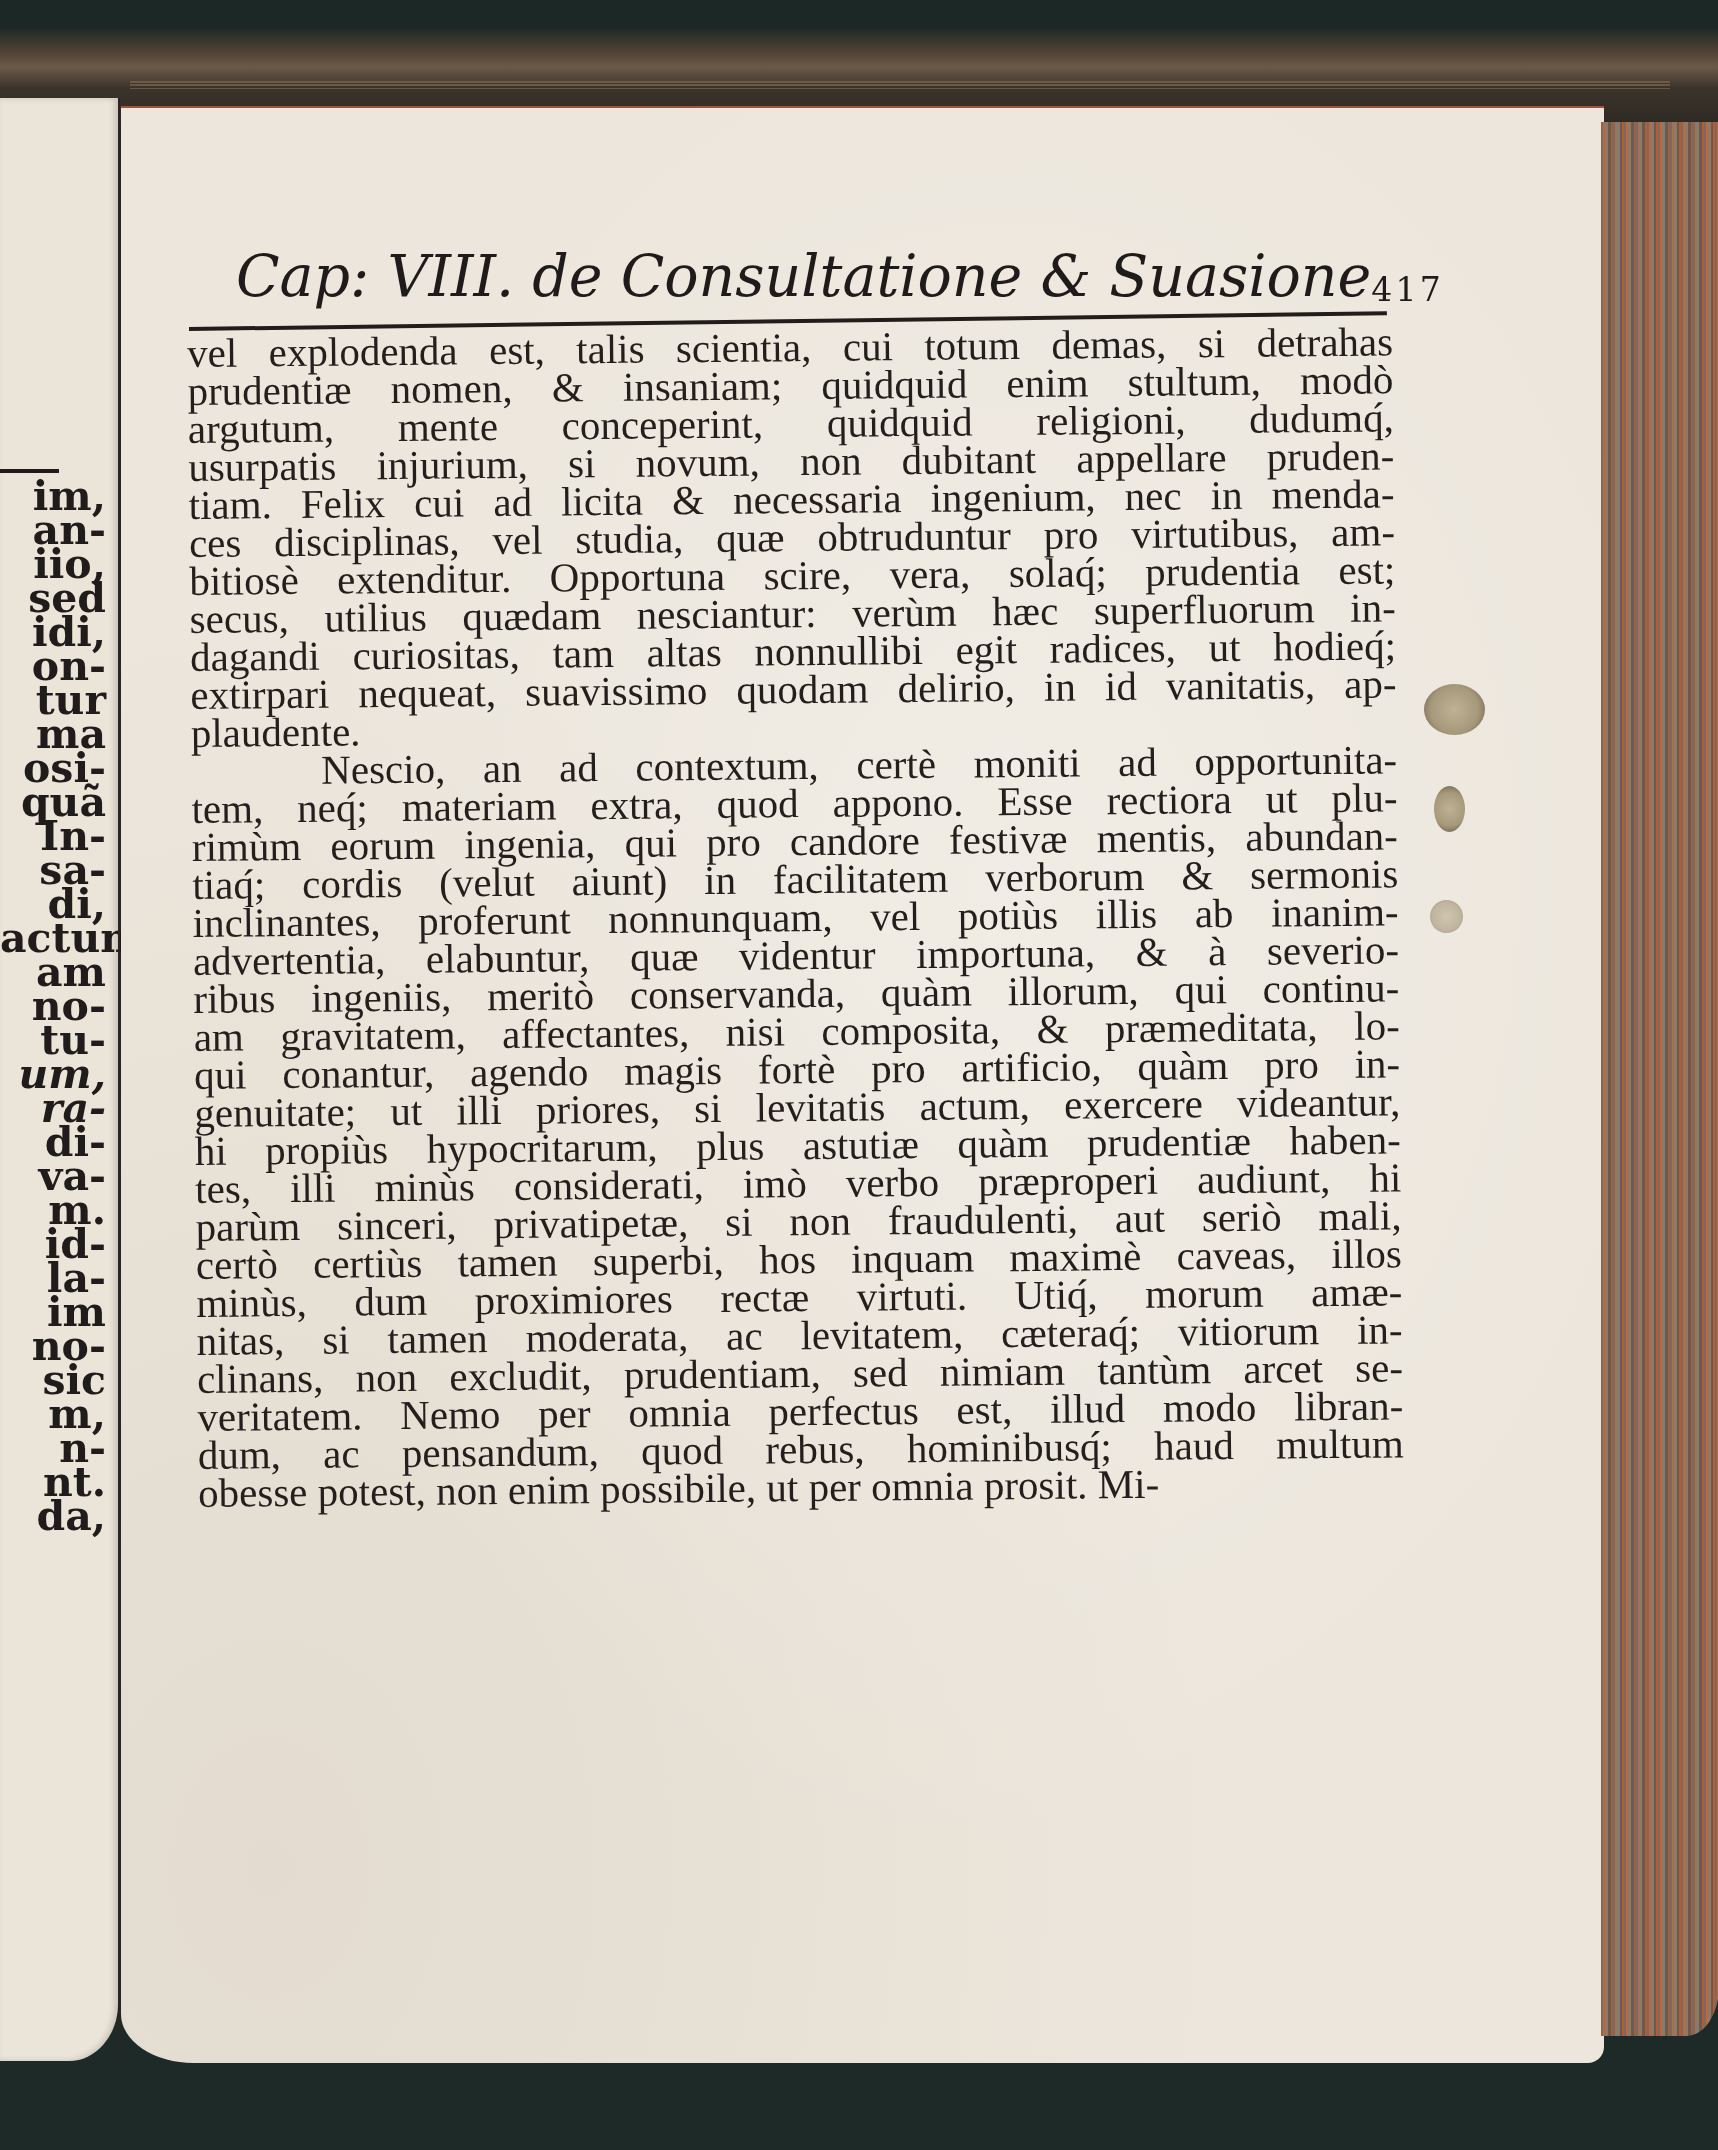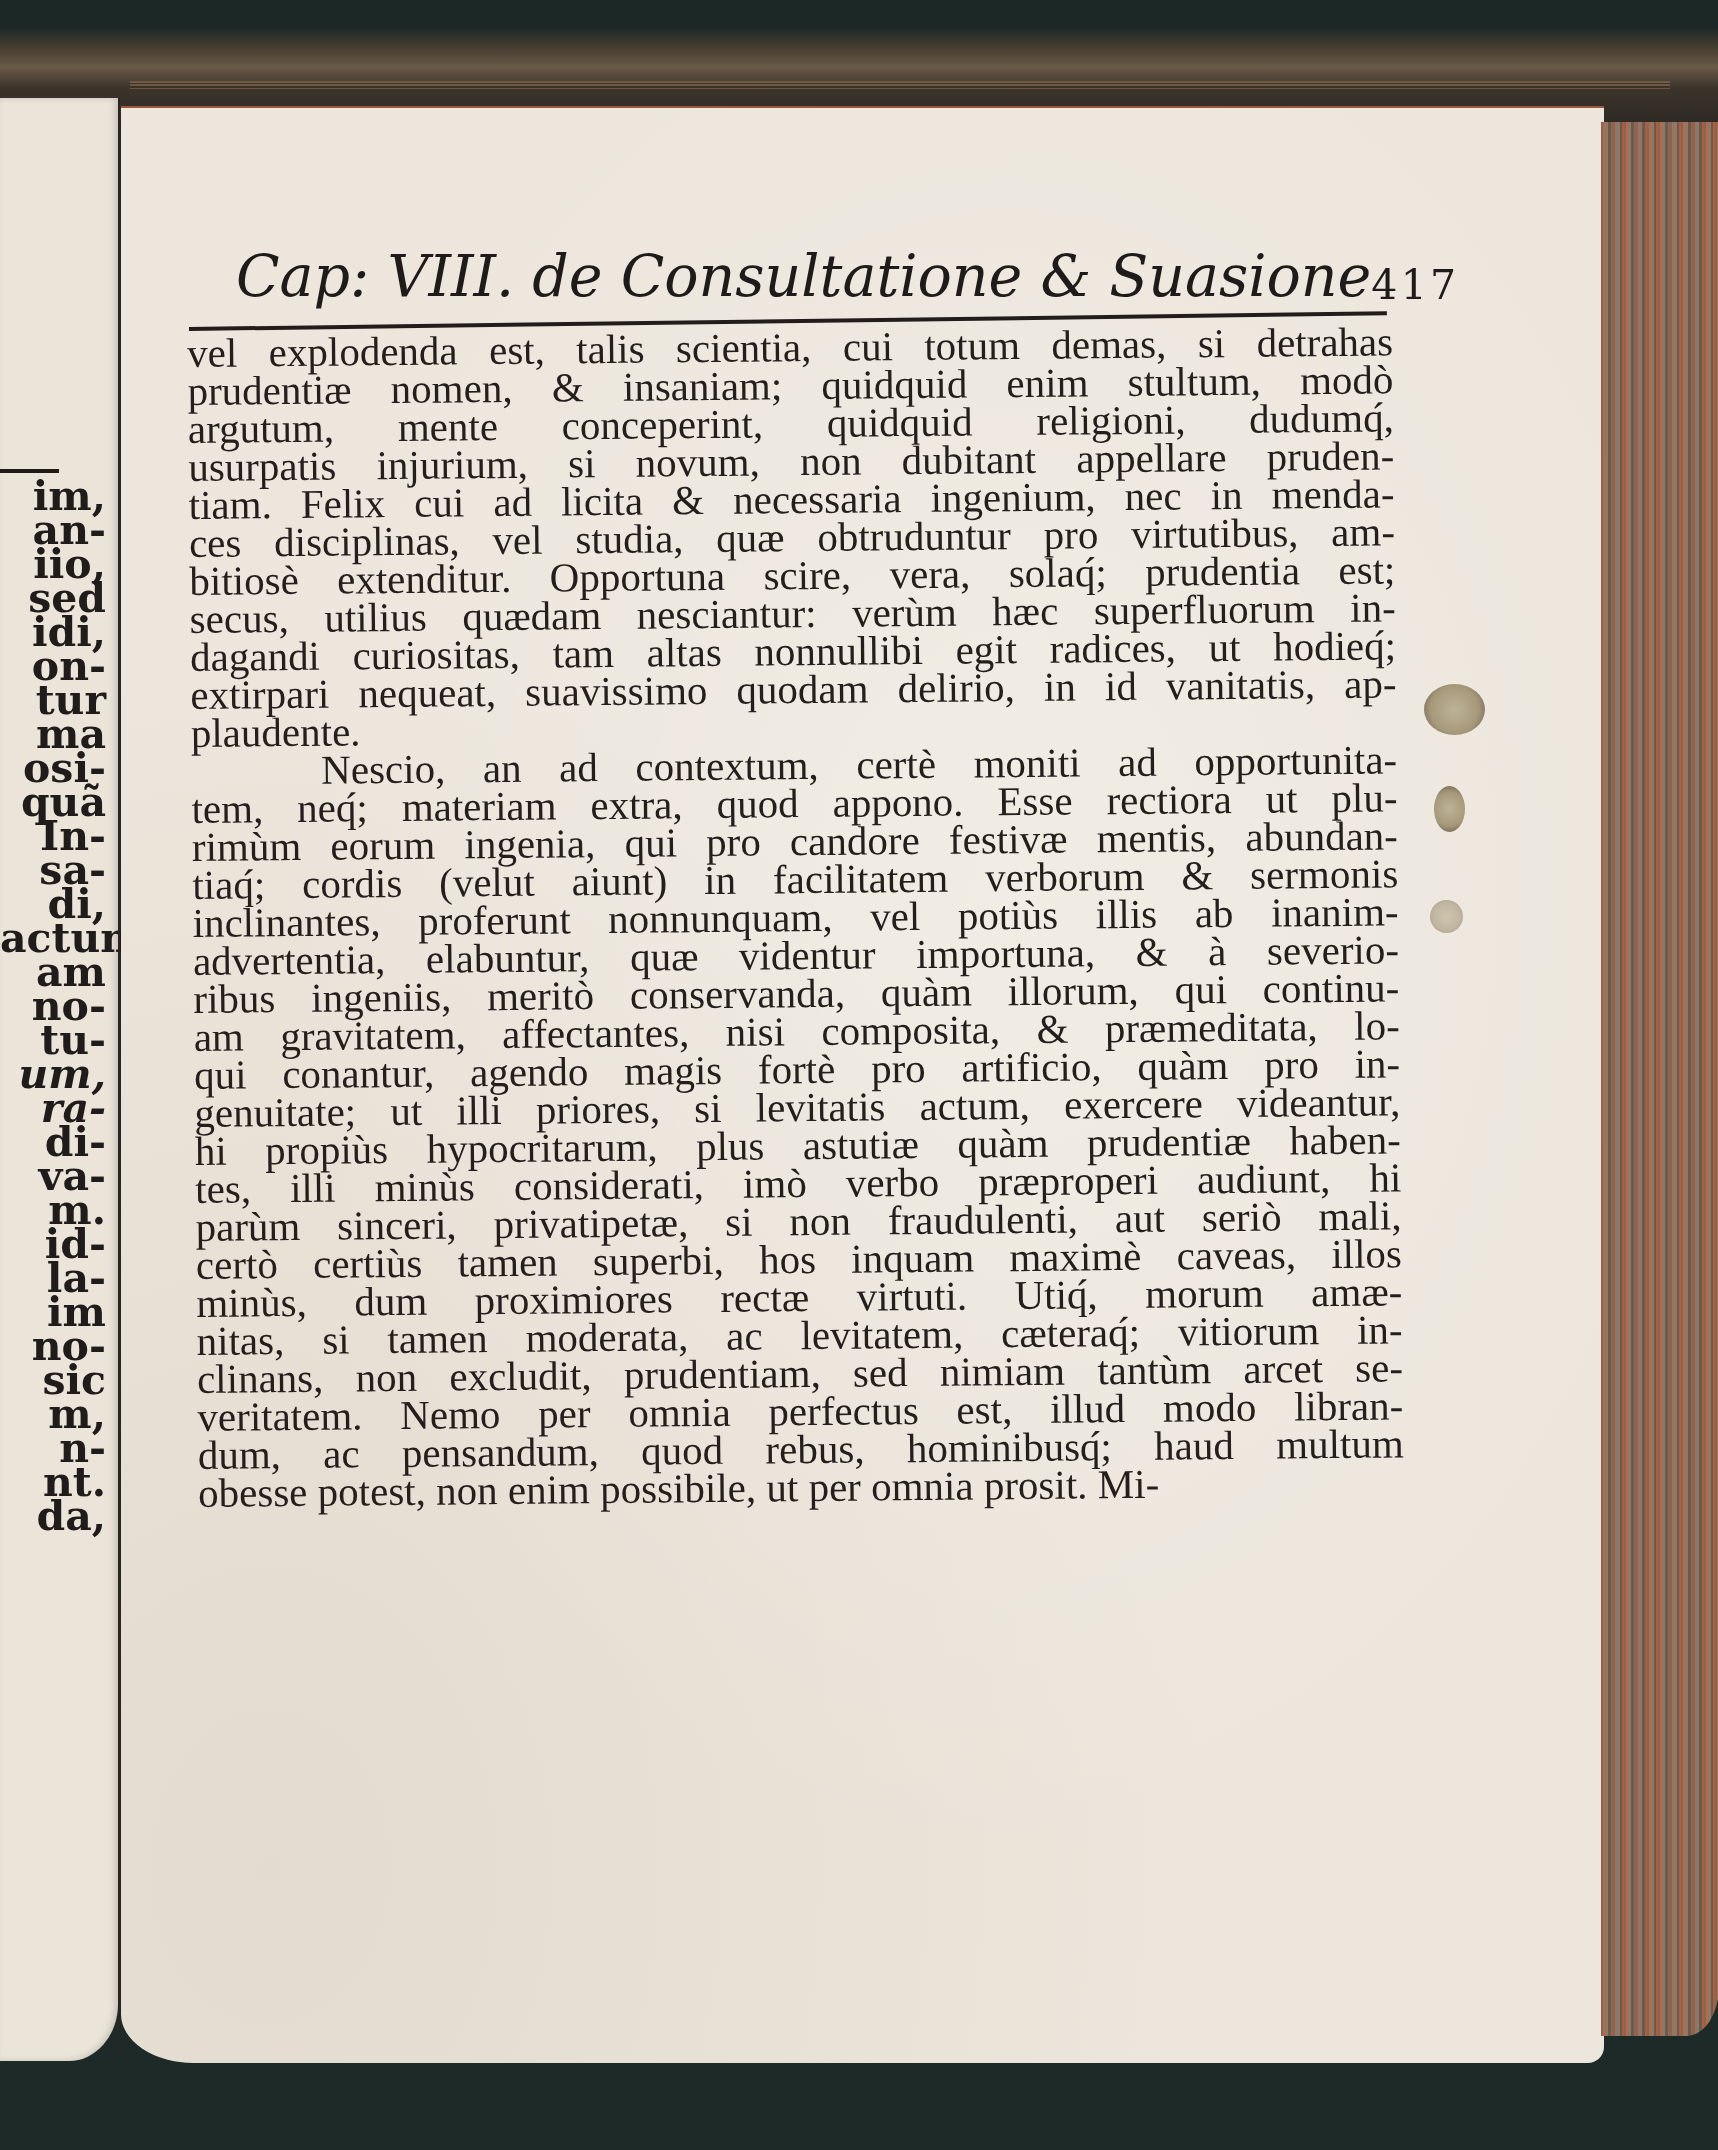--- a/index.html
+++ b/index.html
@@ -55,21 +55,21 @@
     position: absolute; left: 1601px; top: 122px; width: 118px; height: 1914px;
     background: repeating-linear-gradient(90deg, #7b6a5d 0 2.4px, #c2673c 2.4px 4.1px, #8a7a6c 4.1px 7.3px, #6a5a50 7.3px 9.8px, #b45c36 9.8px 11.4px);
     border-bottom-right-radius: 33px 49px;
   }
   .header {
     position: absolute; left: 236px; top: 236px; width: 1149px; height: 73px;
     font-family: "DejaVu Serif", serif; font-style: italic;
     font-size: 57px; color: #1e1b1a; white-space: nowrap;
     display: flex; align-items: flex-end;
   }
-  .header .page-no { margin-left: auto; font-style: normal; font-size: 41px; letter-spacing: 3.3px; }
+  .header .page-no { margin-left: auto; font-style: normal; font-size: 33px; letter-spacing: 3.3px; }
   .rule {
     position: absolute; left: 189px; top: 327px; width: 1198px; height: 4.1px; background: #221d1b;
     transform: rotate(-0.75deg); transform-origin: left center;
   }
   .body-text {
     position: absolute; left: 187px; top: 334px; width: 1206px;
     font-family: "Liberation Serif", serif;
     font-size: 41px; line-height: 38px; color: #241f1d;
     transform: rotate(-0.55deg); transform-origin: left top;
   }

